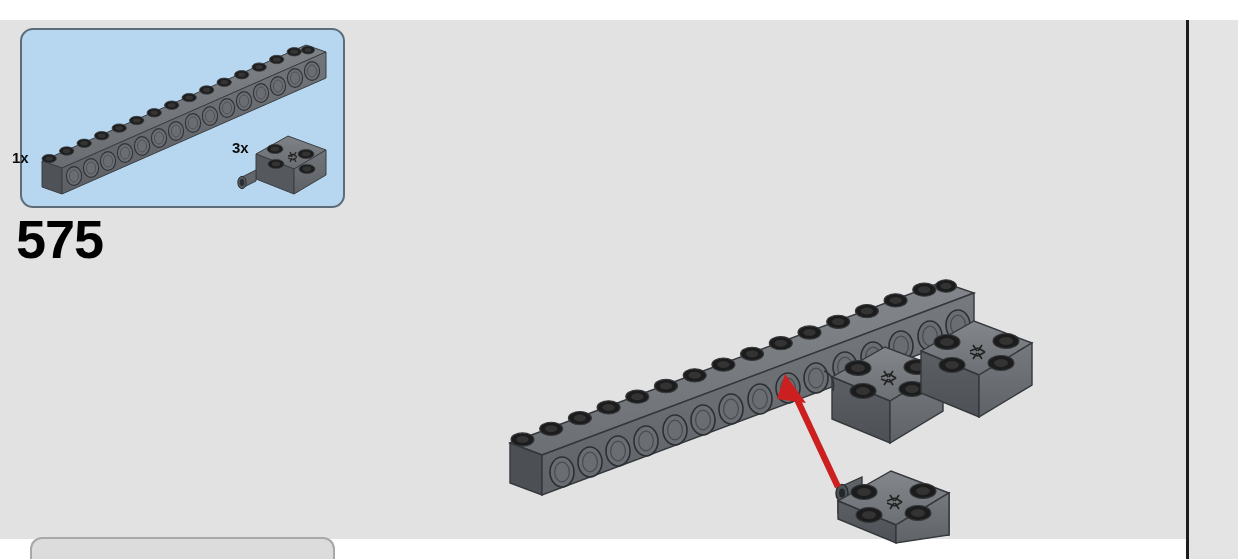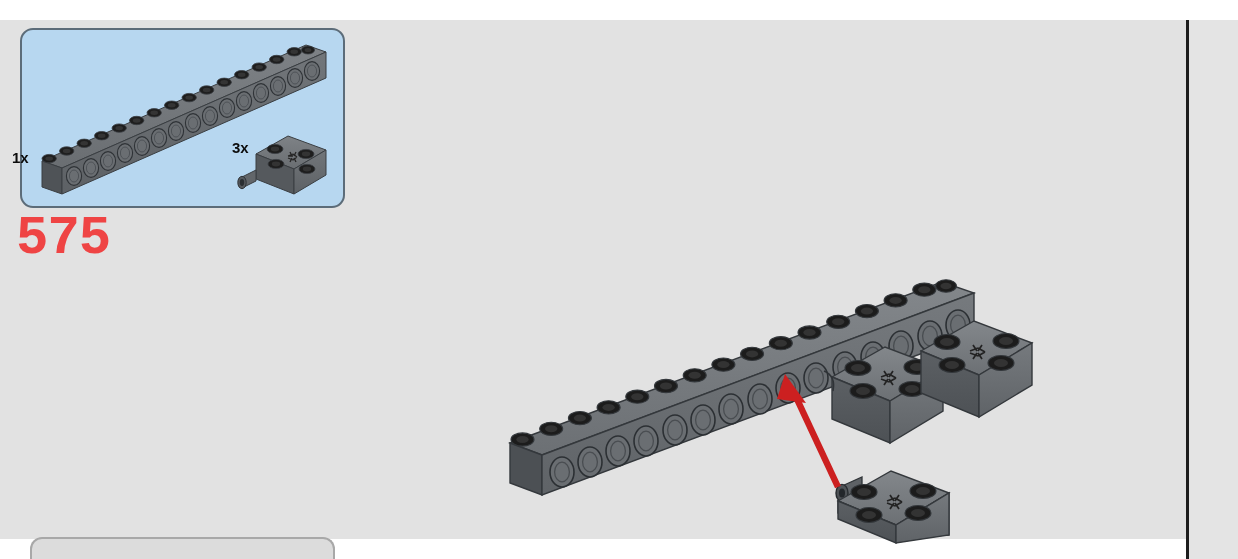--- a/index.html
+++ b/index.html
@@ -86,24 +86,24 @@
     border-bottom: none;
     border-radius: 12px 12px 0 0;
     box-sizing: border-box;
   }
 
   
   .step-number {
     position: absolute;
     left: 16px;
     top: 212px;
-    font-family: Liberation Mono, monospace;
+    font-family: Liberation Sans, sans-serif;
     font-size: 54px;
     font-weight: bold;
-    color: #ef4444;
+    color: #000000;
     line-height: 1;
     letter-spacing: -1px;
   }
 
   
   .art {
     position: absolute;
     left: 0;
     top: 0;
     overflow: visible;

